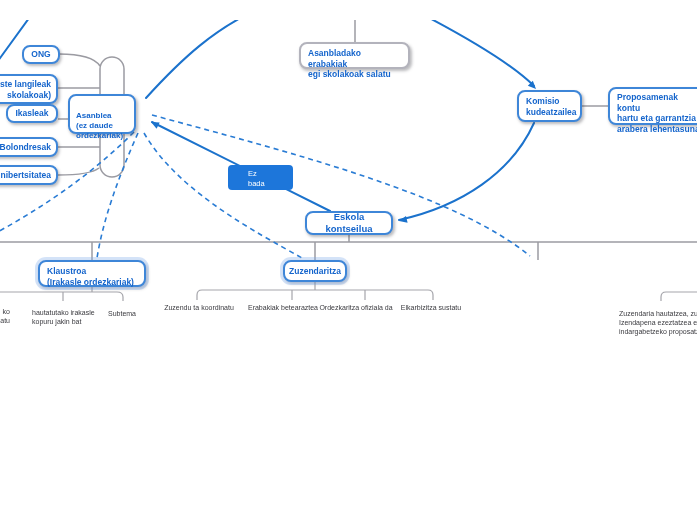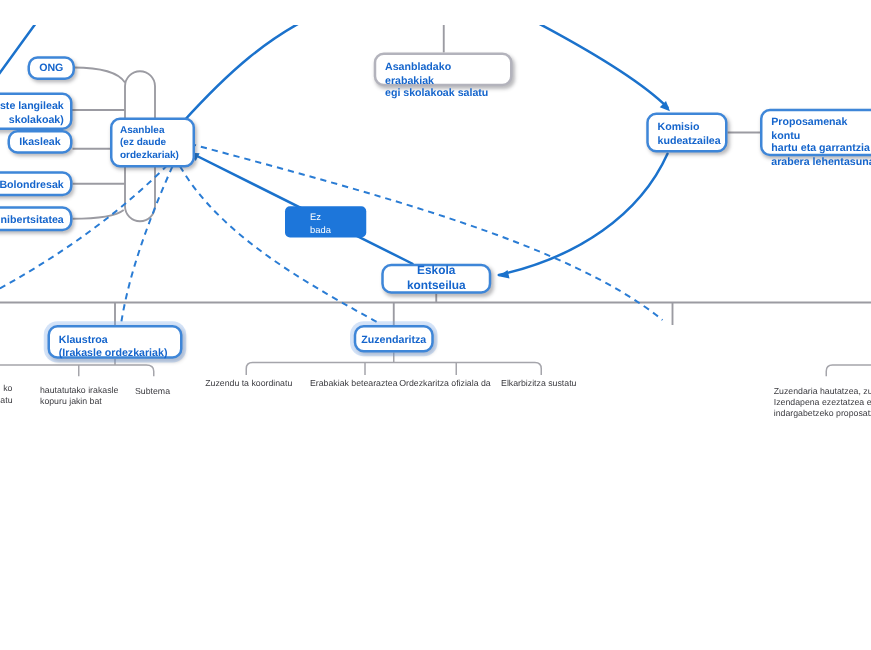--- a/index.html
+++ b/index.html
@@ -95,21 +95,21 @@
 
   <div class="node" style="left:-45px;top:54px;width:103px;height:30px;text-align:right;padding:3px 5px;">ste langileak
 skolakoak)</div>
 
   <div class="node center" style="left:6px;top:84px;width:52px;height:19px;">Ikasleak</div>
 
   <div class="node" style="left:-16px;top:117px;width:74px;height:20px;text-align:right;padding:3px 5px;">Bolondresak</div>
 
   <div class="node" style="left:-24px;top:145px;width:82px;height:20px;text-align:right;padding:3px 5px;">nibertsitatea</div>
 
-  <div class="node" style="left:88px;top:74px;width:68px;height:40px;padding:3px 6px;font-size:8px;">Asanblea
+  <div class="node" style="left:68px;top:74px;width:68px;height:40px;padding:15px 6px;font-size:8px;">Asanblea
 (ez daude
 ordezkariak)</div>
 
   <div class="node gray-border" style="left:299px;top:22px;width:111px;height:27px;">Asanbladako erabakiak
 egi skolakoak salatu</div>
 
   <div class="node" style="left:517px;top:70px;width:65px;height:32px;">Komisio
 kudeatzailea</div>
 
   <div class="node" style="left:608px;top:67px;width:104px;height:38px;padding:3px 7px;">Proposamenak kontu

